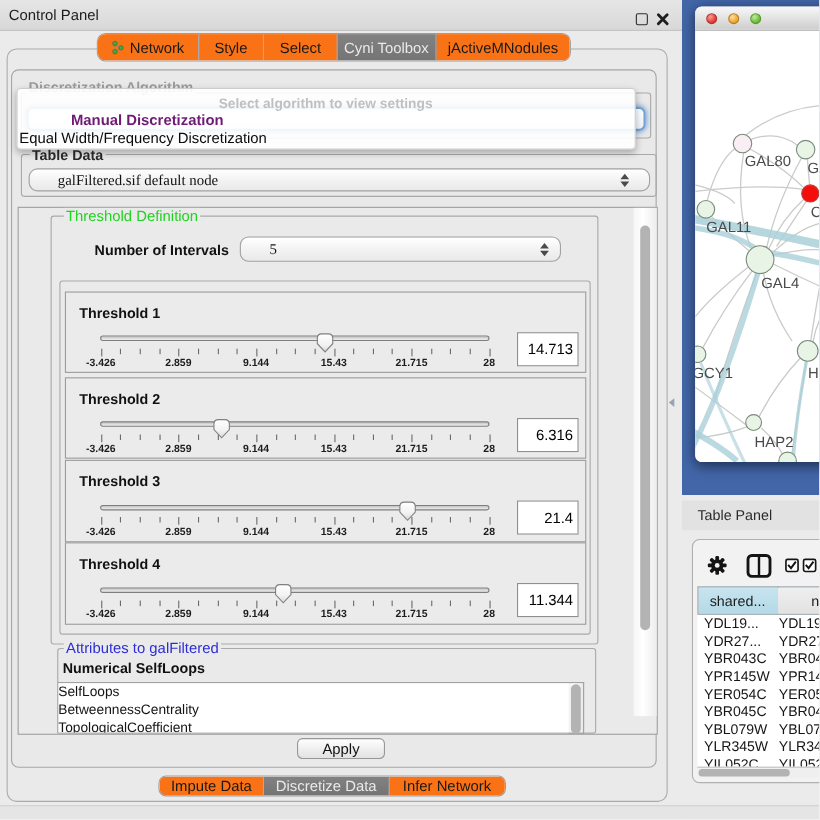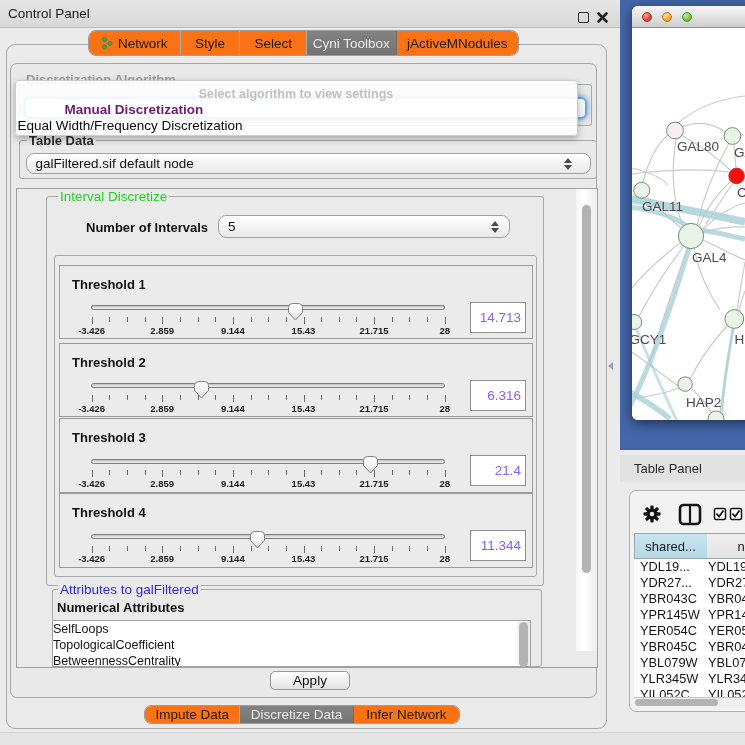--- a/index.html
+++ b/index.html
@@ -13,29 +13,29 @@
 .tabbar{height:26px;background:#fff;border:1px solid #9d9d9d;border-radius:8px;overflow:hidden;display:flex;}
 .tabbar .tab{display:flex;align-items:center;justify-content:center;font-size:13.5px;color:#1a1a1a;border-right:1px solid #aaa;background:#f97316;}
 .tabbar .tab:last-child{border-right:none;}
 .tabbar .tab.sel{background:linear-gradient(#828282,#747474);color:#e9e9e9;border-right-color:#6e6e6e;}
 
 .outer-panel{left:6px;top:44px;width:601px;height:685px;border:1px solid #ababab;border-radius:9px;background:#eaeaea;}
 .inner-panel{left:10px;top:63px;width:587px;height:635px;border:1px solid #a6a6a6;border-radius:7px;background:#e9e9e9;}
 .groupbox{border:1px solid #a9a9a9;border-radius:3px;}
 
 .combo{position:absolute;background:linear-gradient(#ffffff,#f3f3f3 50%,#e9e9e9);border:1px solid #a2a2a2;border-radius:8px;font-size:13.5px;color:#111;display:flex;align-items:center;}
-.combo .ctext{padding-left:9px;flex:1;}
+.combo .ctext{padding-left:26px;flex:1;font-family:Liberation Serif, serif;}
 .combo .arrows{width:16px;display:flex;flex-direction:column;align-items:center;justify-content:center;gap:2px;}
 .combo .up{width:0;height:0;border-left:4px solid transparent;border-right:4px solid transparent;border-bottom:5px solid #4a4a4a;}
 .combo .dn{width:0;height:0;border-left:4px solid transparent;border-right:4px solid transparent;border-top:5px solid #4a4a4a;}
 
 .throw{position:absolute;left:59px;width:474px;height:74.5px;border:1px solid #9b9b9b;background:#ebebeb;}
 .throw .ttl{position:absolute;left:12px;top:11px;font-weight:bold;font-size:13px;color:#111;}
 .throw .track{position:absolute;left:31px;top:39.5px;width:354px;height:5px;border:1px solid #7e7e7e;border-radius:3px;background:linear-gradient(#c2c2c2,#f0f0f0);}
-.throw .tfield{position:absolute;left:410px;top:36px;width:56px;height:31px;background:#fff;border:1px solid #8f8f8f;font-size:13.5px;color:#8b5cf6;text-align:right;line-height:29px;padding-right:4px;}
+.throw .tfield{position:absolute;left:410px;top:36px;width:56px;height:31px;background:#fff;border:1px solid #8f8f8f;font-size:13.5px;color:#000000;text-align:right;line-height:29px;padding-right:4px;}
 .tick{position:absolute;width:1px;background:#6a6a6a;}
 .tlabel{position:absolute;top:59px;font-size:9.5px;font-weight:bold;color:#1c1c1c;transform:translateX(-50%);white-space:nowrap;}
 .thumb{position:absolute;top:36px;width:17px;height:19px;}
 
 .attr-list{left:52px;top:620px;width:479px;height:47px;background:#fff;border:1px solid #a2a2a2;font-size:12.5px;color:#141414;overflow:hidden;}
 .attr-list div{height:16px;line-height:16px;}
 
 .vsb-track{background:linear-gradient(90deg,#f6f6f6,#ffffff 40%,#ededed);}
 .sb-thumb{background:#b3b3b3;border-radius:6px;}
 
@@ -101,21 +101,21 @@
     <div class="ctext">galFiltered.sif default node</div>
     <div class="arrows" style="margin-right:14px;">
         <div class="up"></div>
         <div class="dn"></div>
       </div>
   </div>
 
   <div class="abs" style="left:16px;top:188px;width:582px;height:480px;border:1px solid #9f9f9f;background:#eaeaea;"></div>
 
   <div class="abs groupbox" style="left:46px;top:196px;width:498px;height:390px;"></div>
-  <div class="abs" style="left:58px;top:189px;font-size:13.5px;color:#1fd31f;background:#eaeaea;padding:0 2px;">Interval Discretize</div>
+  <div class="abs" style="left:58px;top:189px;font-size:13.5px;color:#1fd31f;background:#eaeaea;padding:0 2px;">Threshold Definition</div>
 
   <div class="abs" style="left:86px;top:220px;font-size:13px;font-weight:bold;color:#111;">Number of Intervals</div>
   <div class="combo" style="left:218px;top:215px;width:292px;height:23px;">
     <div class="ctext">5</div>
     <div class="arrows" style="margin-right:6px;">
         <div class="up"></div>
         <div class="dn"></div>
       </div>
   </div>
 
@@ -287,25 +287,25 @@
             </linearGradient>
           </defs>
           <path d="M1.5,5.5 Q1.5,1.5 5.5,1.5 L11.5,1.5 Q15.5,1.5 15.5,5.5 L15.5,10.5 L8.5,18 L1.5,10.5 Z" fill="url(#tg3)" stroke="#7f7f7f" stroke-width="1"></path>
         </svg>
         <div class="tfield">11.344</div>
       </div>
     </div>
 
   <div class="abs groupbox" style="left:52px;top:589px;width:490px;height:78px;"></div>
   <div class="abs" style="left:58px;top:582px;font-size:13.5px;color:#2c2cd8;background:#eaeaea;padding:0 2px;">Attributes to galFiltered</div>
-  <div class="abs" style="left:57px;top:600px;font-size:13px;font-weight:bold;color:#111;">Numerical Attributes</div>
+  <div class="abs" style="left:57px;top:600px;font-size:13px;font-weight:bold;color:#111;">Numerical SelfLoops</div>
   <div class="abs attr-list">
     <div>SelfLoops</div>
+    <div>BetweennessCentrality</div>
     <div>TopologicalCoefficient</div>
-    <div>BetweennessCentrality</div>
   </div>
   <div class="abs" style="left:517px;top:620px;width:14px;height:47px;background:linear-gradient(90deg,#f2f2f2,#ffffff 40%,#e9e9e9);border:1px solid #a2a2a2;border-left:none;"></div>
   <div class="abs sb-thumb" style="left:519px;top:622px;width:9px;height:45px;"></div>
 
   <div class="abs vsb-track" style="left:576px;top:189px;width:21px;height:462px;"></div>
   <div class="abs sb-thumb" style="left:582px;top:205px;width:9px;height:368px;"></div>
 
   <div class="btn" style="left:270px;top:671px;width:80px;height:19px;line-height:17px;">Apply</div>
 
   <div class="abs tabbar" style="left:144px;top:705px;width:316px;height:19px;border-radius:7px;">

